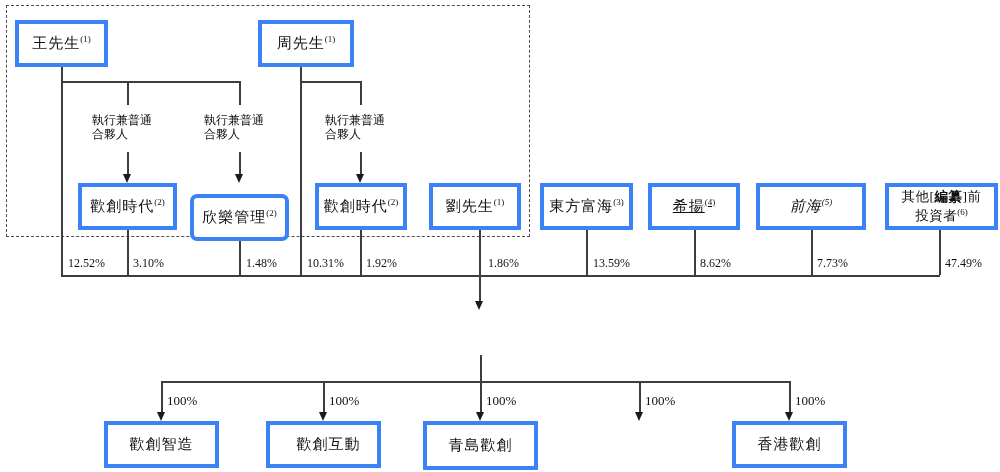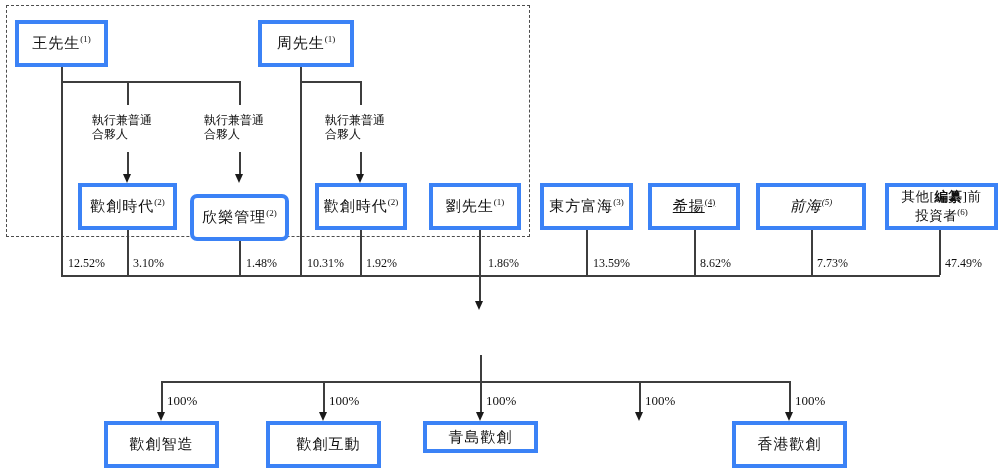--- a/index.html
+++ b/index.html
@@ -143,20 +143,20 @@
   <div class="pct100" style="left:486px;">100%</div>
   <div class="pct100" style="left:645px;">100%</div>
   <div class="pct100" style="left:795px;">100%</div>
 
   <div class="box" style="left:104px;top:421px;width:115px;height:47px;">
     <span>歡創智造</span>
   </div>
   <div class="box" style="left:266px;top:421px;width:115px;height:47px;padding-left:10px;">
     <span>歡創互動</span>
   </div>
-  <div class="box" style="left:423px;top:421px;width:115px;height:32px;">
+  <div class="box" style="left:423px;top:421px;width:115px;height:49px;">
     <span>青島歡創</span>
   </div>
   <div class="box" style="left:732px;top:421px;width:115px;height:47px;">
     <span>香港歡創</span>
   </div>
 
 </div>
 
 </body></html>

